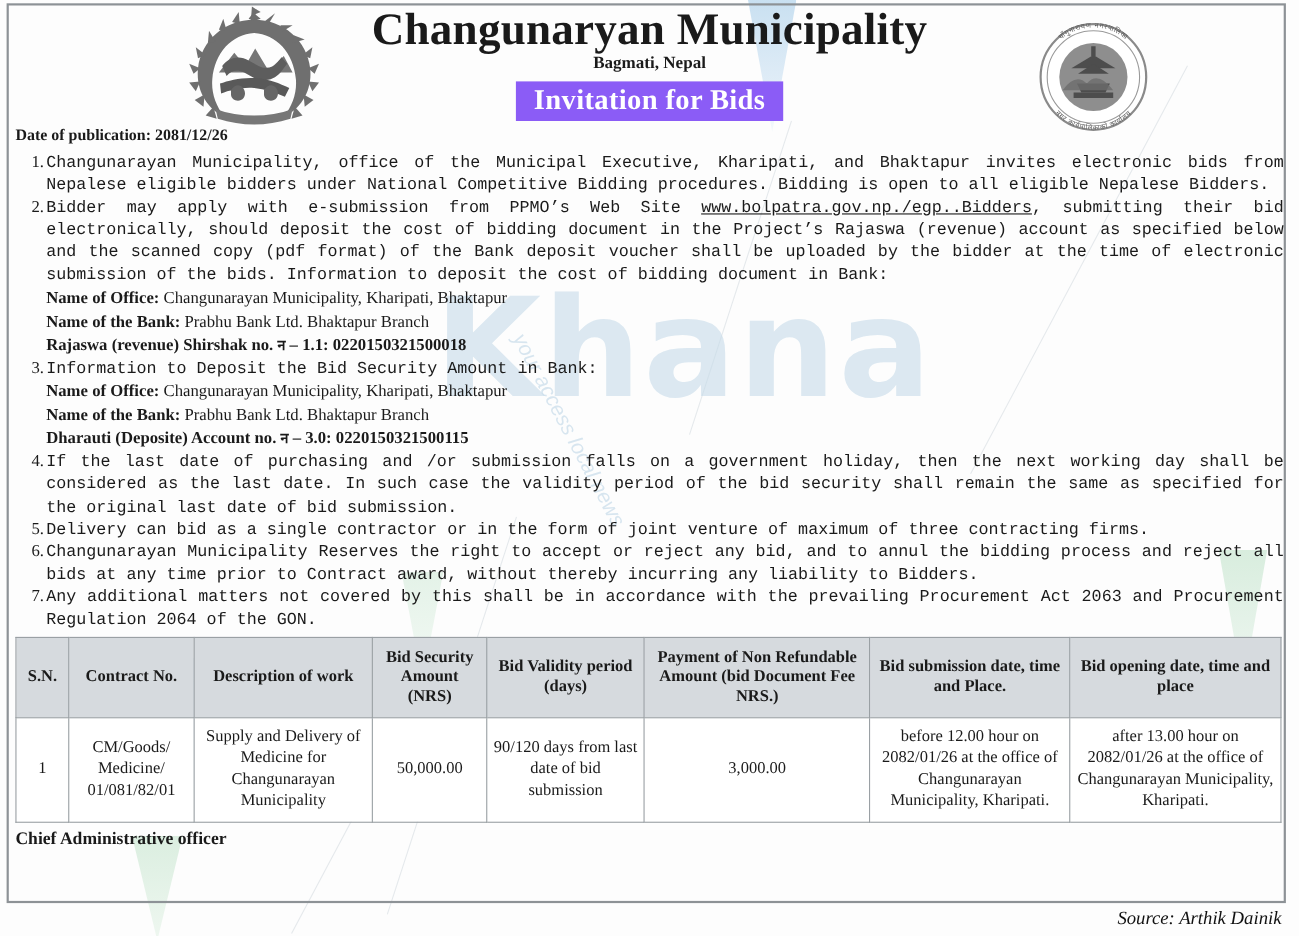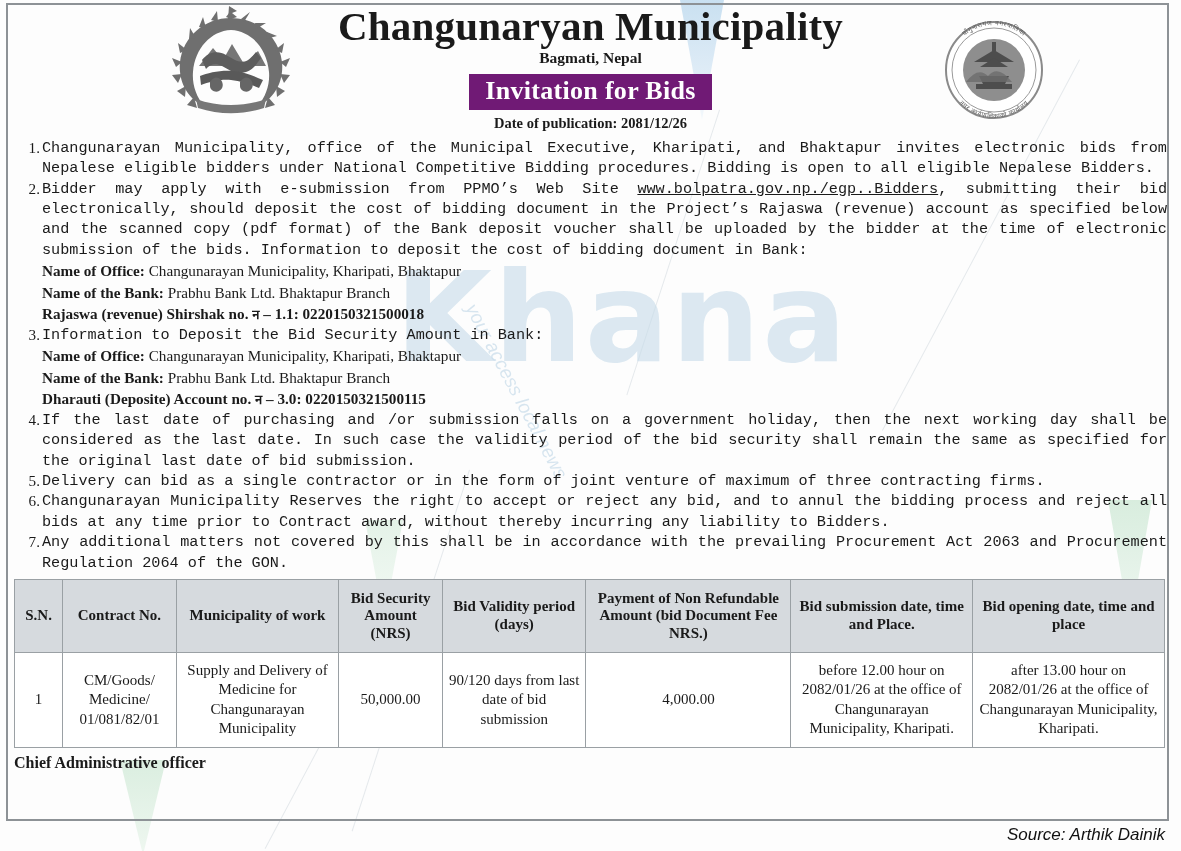--- a/index.html
+++ b/index.html
@@ -156,29 +156,28 @@
     font-size: 15.5px;
     font-weight: bold;
     line-height: 1.35;
   }
   .ribbon-wrap {
     text-align: center;
     margin-top: 5px;
   }
   .ribbon {
     display: inline-block;
-    background: #701a75;
+    background: #8b5cf6;
     color: #ffffff;
     font-size: 26px;
     font-weight: bold;
     padding: 2px 16px 4px 16px;
     letter-spacing: .3px;
   }
   .pubdate {
-    text-align: center;
     font-size: 14.5px;
     font-weight: bold;
     margin-top: 5px;
   }
 
   
   .clauses {
     margin: 8px 0 0 0;
     padding: 0;
     list-style: none;
@@ -257,21 +256,21 @@
     margin-top: 6px;
     padding-right: 4px;
   }
   .source {
     position: absolute;
     right: 16px;
     bottom: 6px;
     z-index: 4;
     font-style: italic;
     font-size: 17px;
-    font-family: Liberation Sans, sans-serif;
+    font-family: Liberation Serif, serif;
     color: #111;
   }
 </style>
 </head>
 <body>
 
 <div id="page">
 
   <div class="wm wm-chevron-blue-top"></div>
   <div class="wm wm-chevron-blue-left"></div>
@@ -447,36 +446,36 @@
           <col class="col-bsa">
         <col class="col-bvp">
           <col class="col-pay">
           <col class="col-sub">
           <col class="col-open">
       </colgroup>
       <thead>
         <tr>
           <th>S.N.</th>
           <th>Contract No.</th>
-          <th>Municipality of work</th>
+          <th>Description of work</th>
           <th>Bid Security Amount (NRS)</th>
           <th>Bid Validity period (days)</th>
           <th>Payment of Non Refundable Amount (bid Document Fee NRS.)</th>
           <th>Bid submission date, time and Place.</th>
           <th>Bid opening  date, time and place</th>
         </tr>
       </thead>
       <tbody>
         <tr>
           <td>1</td>
           <td>CM/Goods/ Medicine/ 01/081/82/01</td>
           <td>Supply and Delivery of Medicine for Changunarayan Municipality</td>
           <td>50,000.00</td>
           <td>90/120 days  from last date of bid submission</td>
-          <td>4,000.00</td>
+          <td>3,000.00</td>
           <td>before 12.00 hour on 2082/01/26 at the office of Changunarayan Municipality, Kharipati.</td>
           <td>after 13.00 hour on 2082/01/26 at the office of Changunarayan Municipality, Kharipati.</td>
         </tr>
       </tbody>
     </table>
 
     <div class="signoff">Chief Administrative officer</div>
   </div>
 
   <div class="source">Source: Arthik Dainik</div>

